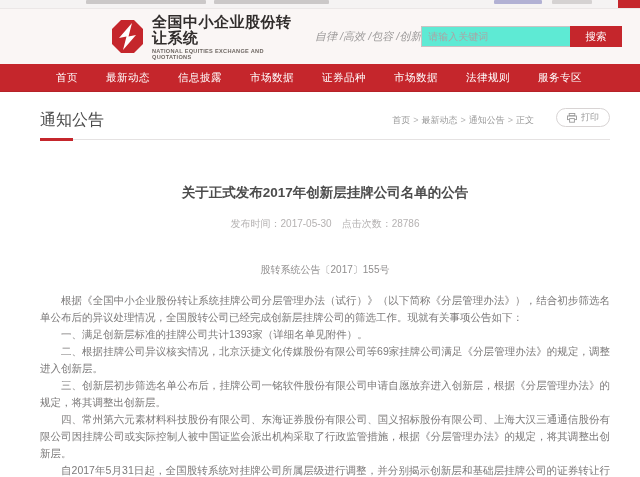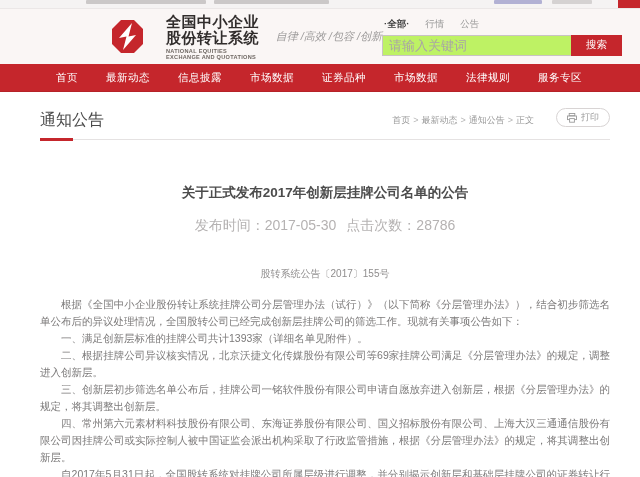--- a/index.html
+++ b/index.html
@@ -15,32 +15,32 @@
   .topbar { height:9px; background:#f5f3f3; border-bottom:1px solid #ebe7e7; position:relative; }
   .smudge { position:absolute; top:0; height:4px; border-radius:1px; }
   .smudge.gray1 { left:86px;  width:120px; background:#a8a4a4; opacity:.55; }
   .smudge.gray2 { left:214px; width:115px; background:#a8a4a4; opacity:.55; }
   .smudge.blue  { left:494px; width:48px;  background:#8585c0; opacity:.6; }
   .smudge.gray3 { left:552px; width:40px;  background:#b5b2b2; opacity:.5; }
   .smudge.red   { right:0; width:22px; height:8px; background:#c5262c; border-radius:0; }
 
   
   .header { height:55px; background:#faf6f5; display:flex; align-items:center; padding:0 18px 0 112px; }
-  .logo-wrap { display:flex; align-items:center; gap:23px; cursor:pointer; }
+  .logo-wrap { display:flex; align-items:center; gap:9px; cursor:pointer; }
   .logo-text .cn { font-size:15px; font-weight:bold; color:#312d2c; letter-spacing:.5px; line-height:16px; }
   .logo-text .en { font-size:5.6px; font-weight:bold; color:#6e6762; letter-spacing:.3px; margin-top:2px; }
   .slogan { margin-left:14px; color:#9c9a9a; font-size:11px; white-space:nowrap;font-style:italic; }
 
   .search-block { margin-left:auto; width:240px; }
   .search-tabs { display:flex; gap:16px; font-size:9.5px; margin:0 0 4px 2px; }
   .search-tabs .tab { color:#9b9b9b; cursor:pointer; }
   .search-tabs .tab.active { color:#3b3b3b; font-weight:bold; }
   .search-row { display:flex; height:21px; }
-  .search-input { flex:1; border:1px solid #c9c3c3; border-right:none; background:#bef264;
-                  font-size:13px; padding:0 6px; color:#666; outline:none; }
+  .search-input { flex:1; border:1px solid #c9c3c3; border-right:none; background:#5eead4;
+                  font-size:10px; padding:0 6px; color:#666; outline:none; }
   .search-input::placeholder { color:#a9a5a5; }
   .search-btn { width:52px; background:#c5262c; border:none; color:#fff; font-size:10.5px; cursor:pointer; }
 
   
   .nav { height:28px; background:#c5262c; display:flex; align-items:center;
          justify-content:space-between; padding:0 58px 0 56px; box-shadow:inset 0 -1px 0 rgba(0,0,0,.08); }
   .nav-item { color:#fff; font-size:10.5px; letter-spacing:.5px; cursor:pointer; white-space:nowrap; }
 
   
   .content { padding:0 30px 0 40px; }
@@ -51,21 +51,21 @@
   .breadcrumb .crumb { cursor:pointer; }
   .breadcrumb .sep { margin:0 3px; color:#b5b5b5; }
   .print-btn { display:inline-flex; align-items:center; gap:4px; background:#fff;
                border:1px solid #d8d4d4; border-radius:11px; padding:2px 10px;
                font-size:9px; color:#9a9a9a; cursor:pointer; }
   .rule { position:relative; height:1px; background:#e5e2e2; margin-top:8px; }
   .rule .red-tick { position:absolute; left:0; top:-1px; width:33px; height:3px; background:#c5262c; }
 
   
   .article-title { text-align:center; font-size:13.5px; font-weight:bold; color:#4c4c4c; margin-top:44px; }
-  .article-meta { text-align:center; font-size:14px; color:#b5b2b2; margin-top:15px; }
+  .article-meta { text-align:center; font-size:10px; color:#b5b2b2; margin-top:15px; }
   .article-meta .gap { display:inline-block; width:10px; }
   .doc-number { text-align:center; font-size:10px; color:#8f8d8d; margin-top:32px; }
   .body-text { margin-top:15px; font-size:10.5px; color:#7c7a7a; line-height:17px; text-align:justify; }
   .body-text p { margin:0; text-indent:2em; }
 </style>
 </head>
 <body>
 
 <div class="topbar">
   <div class="smudge gray1"></div>
@@ -84,25 +84,20 @@
       </svg>
     </span>
     <span class="logo-text" style="display:inline-block;">
       <div class="cn">全国中小企业股份转让系统</div>
       <div class="en">NATIONAL EQUITIES EXCHANGE AND QUOTATIONS</div>
     </span>
   </div>
   <span class="slogan">自律 /高效 /包容 /创新</span>
 
   <div class="search-block">
-    <div class="search-tabs">
-      <span class="tab active">·全部·</span>
-      <span class="tab">行情</span>
-      <span class="tab">公告</span>
-    </div>
     <div class="search-row">
       <input class="search-input" placeholder="请输入关键词" style="">
       <button class="search-btn">搜索</button>
     </div>
   </div>
 </div>
 
 <div class="nav">
   <span class="nav-item">首页</span>
   <span class="nav-item">最新动态</span>

